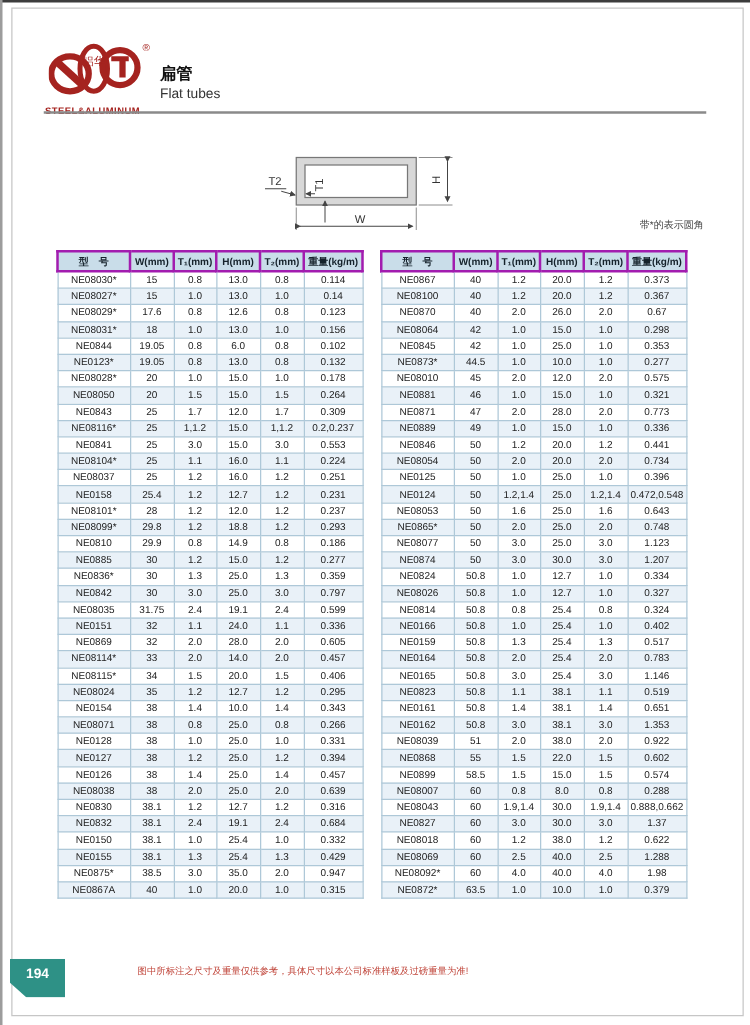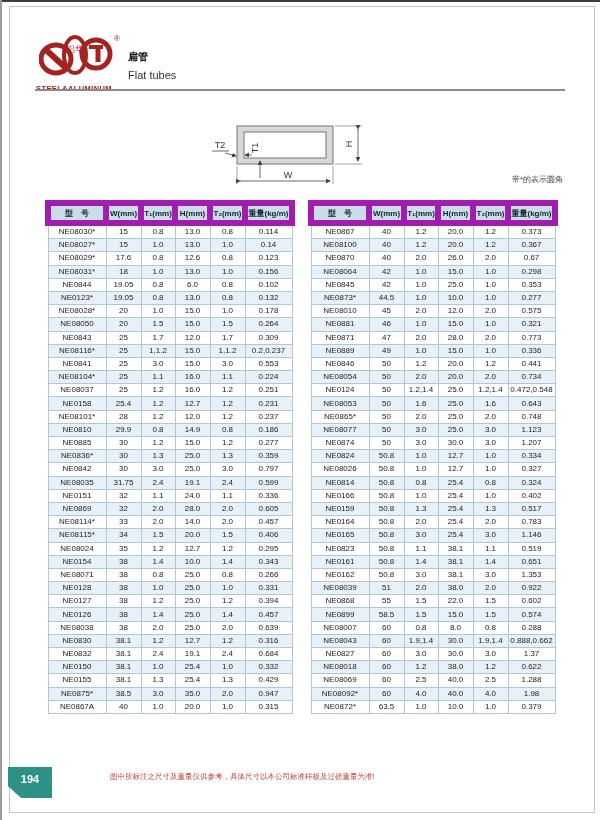--- a/index.html
+++ b/index.html
@@ -9,34 +9,34 @@
     overflow:hidden;
   }
   .scan-edge-top{position:absolute;left:0;top:0;width:600px;height:2px;background:#3c3c3c;}
   .scan-edge-left{position:absolute;left:0;top:0;width:2px;height:820px;background:#9c9c9c;}
   .page-frame{position:absolute;left:9px;top:6px;width:584px;height:805px;border:1px solid #c6c6c6;}
 
   
   .logo-wrap{position:absolute;left:39px;top:29px;width:90px;height:62px;}
   .brand-text{position:absolute;left:36px;top:84px;width:108px;font-size:7.5px;font-weight:bold;
     color:#a5231f;letter-spacing:0.4px;}
-  .title-cn{position:absolute;left:128px;top:50px;font-size:10px;font-weight:bold;color:#111;}
+  .title-cn{position:absolute;left:128px;top:50px;font-size:13px;font-weight:bold;color:#111;}
   .title-en{position:absolute;left:128px;top:69px;font-size:11px;color:#333;}
   .divider{position:absolute;left:35px;top:89px;width:530px;height:2px;background:#8a8a8a;}
 
   
   .diagram{position:absolute;left:192px;top:110px;}
   .corner-note{position:absolute;left:468px;top:174px;width:95px;font-size:8px;color:#444;text-align:right;}
 
   
   .tables{position:absolute;left:45px;top:200px;width:510px;display:flex;gap:13px;}
   table.spec{border-collapse:collapse;width:244px;table-layout:fixed;}
   table.spec th{
     background:#c9dde9;font-size:8px;font-weight:bold;color:#15222b;
-    border:6px solid #a21caf;height:14px;padding:0;text-align:center;white-space:nowrap;
+    border:2px solid #a21caf;height:14px;padding:0;text-align:center;white-space:nowrap;
   }
   table.spec td{
     border:1px solid #aec8d8;font-size:8px;color:#222;height:12.2px;padding:0;
     text-align:center;white-space:nowrap;line-height:1;background:#fff;
   }
   table.spec tbody tr:nth-child(even) td{background:#e9f1f8;}
 
   
   .page-badge{
     position:absolute;left:8px;top:767px;width:44px;height:31px;background:#2e9186;
@@ -241,20 +241,28 @@
         </tr>
         <tr>
           <td>NE08101*</td>
           <td>28</td>
           <td>1.2</td>
           <td>12.0</td>
           <td>1.2</td>
           <td>0.237</td>
         </tr>
         <tr>
+          <td>NE08099*</td>
+          <td>29.8</td>
+          <td>1.2</td>
+          <td>18.8</td>
+          <td>1.2</td>
+          <td>0.293</td>
+        </tr>
+        <tr>
           <td>NE0810</td>
           <td>29.9</td>
           <td>0.8</td>
           <td>14.9</td>
           <td>0.8</td>
           <td>0.186</td>
         </tr>
         <tr>
           <td>NE0885</td>
           <td>30</td>
@@ -535,20 +543,28 @@
         </tr>
         <tr>
           <td>NE08054</td>
           <td>50</td>
           <td>2.0</td>
           <td>20.0</td>
           <td>2.0</td>
           <td>0.734</td>
         </tr>
         <tr>
+          <td>NE0125</td>
+          <td>50</td>
+          <td>1.0</td>
+          <td>25.0</td>
+          <td>1.0</td>
+          <td>0.396</td>
+        </tr>
+        <tr>
           <td>NE0124</td>
           <td>50</td>
           <td>1.2,1.4</td>
           <td>25.0</td>
           <td>1.2,1.4</td>
           <td>0.472,0.548</td>
         </tr>
         <tr>
           <td>NE08053</td>
           <td>50</td>

